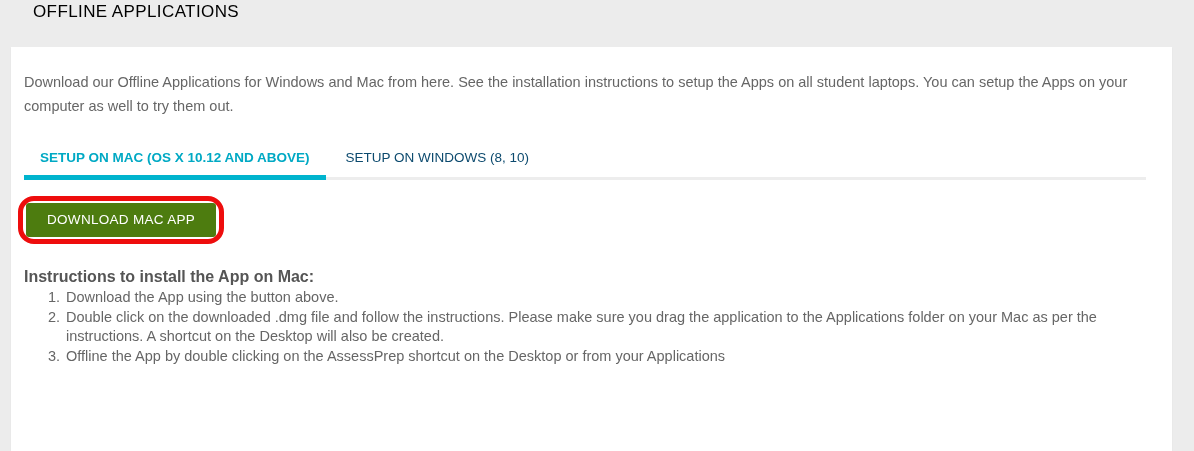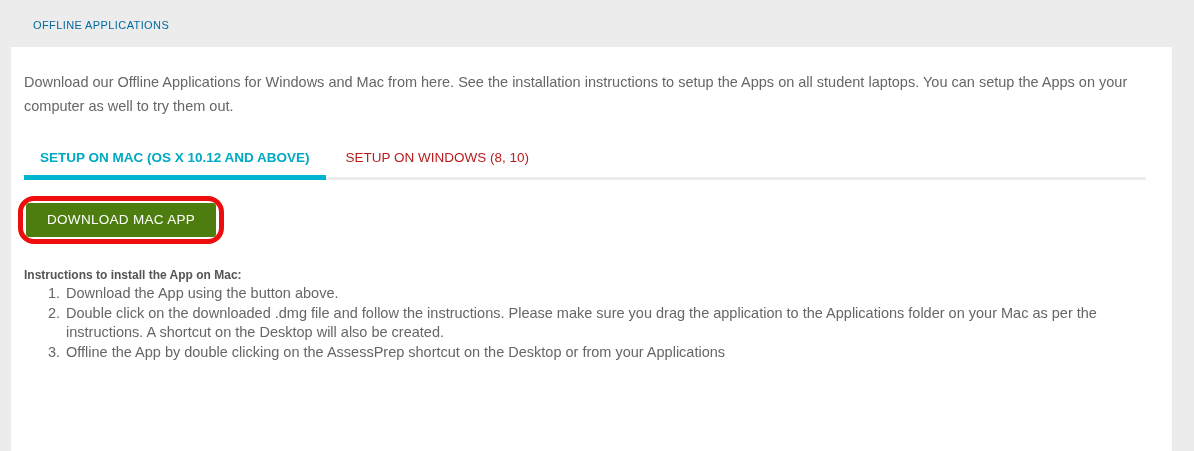--- a/index.html
+++ b/index.html
@@ -5,23 +5,23 @@
   * { margin: 0; padding: 0; box-sizing: border-box; }
   html, body {
     width: 1194px; height: 451px;
     background: #ececec;
     font-family: "Liberation Sans", sans-serif;
     overflow: hidden;
     position: relative;
   }
   .page-header {
     position: absolute;
-    left: 33px; top: 19px;
-    font-size: 11px;
-    color: #0369a1;
+    left: 33px; top: 2px;
+    font-size: 17px;
+    color: #000000;
     letter-spacing: 0.4px;
   }
   .card {
     position: absolute;
     left: 11px; top: 47px;
     width: 1161px; height: 424px;
     background: #ffffff;
     border-bottom: 6px solid #7f1d1d;
     box-shadow: 0 1px 1px rgba(0,0,0,0.08);
     padding: 23px 26px 0 13px;
@@ -34,21 +34,21 @@
   }
   .tabs {
     display: flex;
     margin-top: 21px;
     border-bottom: 3px solid #ededed;
   }
   .tab {
     position: relative;
     padding: 11px 16px 12px 16px;
     font-size: 13.5px;
-    color: #b91c1c;
+    color: #0c4a6e;
     cursor: pointer;
     white-space: nowrap;
   }
   .tab + .tab { margin-left: 4px; }
   .tab.active {
     color: #00a9c4;
     font-weight: bold;
   }
   .tab.active::after {
     content: "";
@@ -74,21 +74,21 @@
     border-radius: 3px;
     font-family: "Liberation Sans", sans-serif;
     font-size: 13.5px;
     line-height: 14px;
     padding: 10px 21px;
     letter-spacing: 0.3px;
     cursor: pointer;
   }
   .instructions-heading {
     margin-top: 24px;
-    font-size: 12px;
+    font-size: 16px;
     font-weight: bold;
     color: #555555;
   }
   .instructions-list {
     margin-top: 2px;
     padding-left: 40px;
     max-width: 1110px;
   }
   .instructions-list li {
     font-size: 14.5px;

